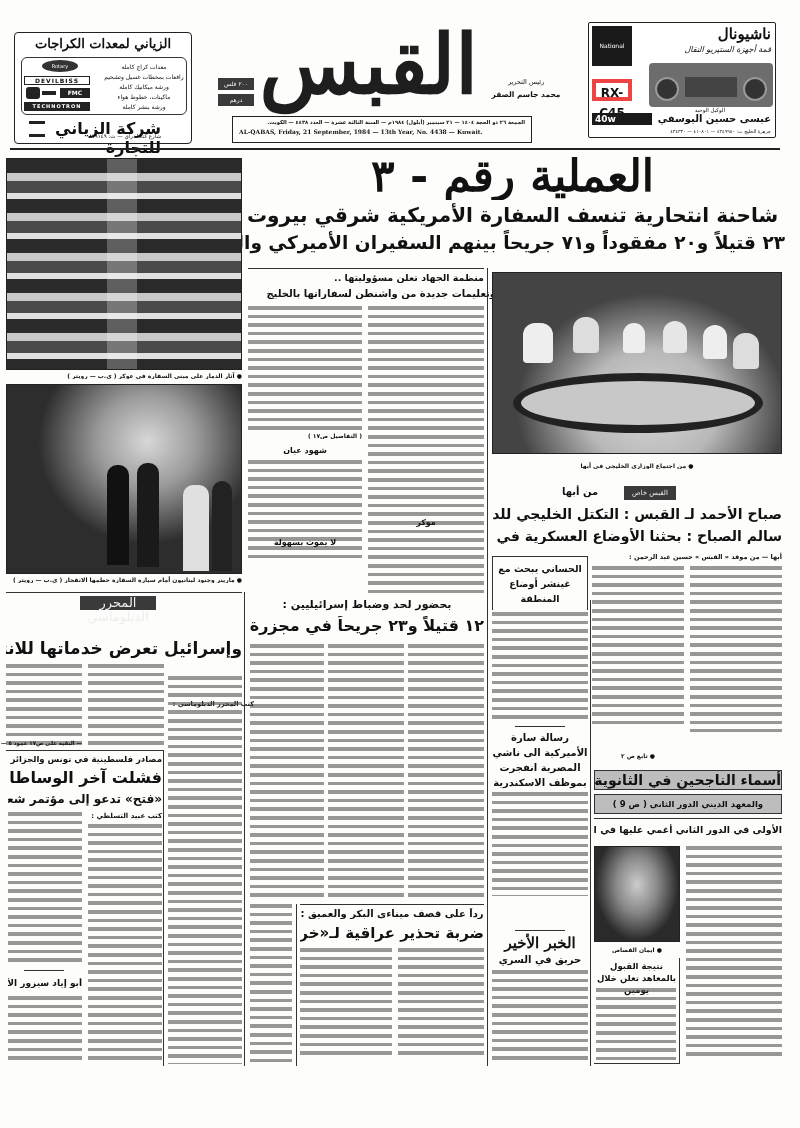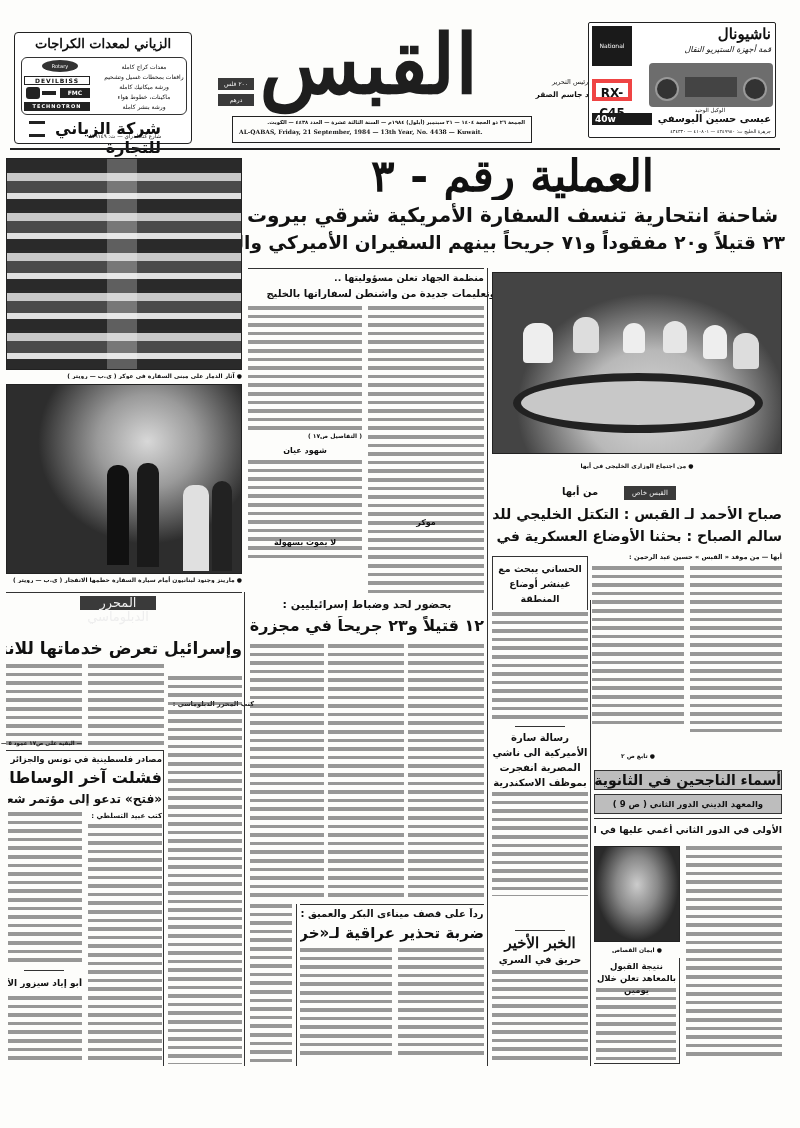--- a/index.html
+++ b/index.html
@@ -45,21 +45,21 @@
     <div class="abs bold" style="right:30px;top:86px;font-size:16px;">شركة الزياني للتجارة</div>
     <div class="abs" style="right:30px;top:100px;font-size:5.5px;">شارع كنادا دراي — ت: ٨١٩١٤٩</div>
     <div class="abs" style="left:14px;top:88px;width:16px;height:16px;border-top:3px solid #222;border-bottom:3px solid #222;"></div>
   </div>
 
   <div class="abs shaded" style="left:218px;top:78px;width:36px;height:12px;font-size:6px;text-align:center;line-height:12px;">٢٠٠ فلس</div>
   <div class="abs shaded" style="left:218px;top:94px;width:36px;height:12px;font-size:6px;text-align:center;line-height:12px;">درهم</div>
 
   <div class="abs" style="left:268px;top:14px;width:210px;height:100px;font-family:'DejaVu Serif',serif;font-weight:bold;font-size:82px;line-height:100px;text-align:center;color:#1e1e1e;letter-spacing:-4px;">القبس</div>
 
-  <div class="abs center" style="left:486px;top:78px;width:80px;margin-left:44px;">
+  <div class="abs center" style="left:486px;top:78px;width:80px;">
     <div style="font-size:6.5px;">رئيس التحرير</div>
     <div class="bold" style="font-size:7.5px;margin-top:4px;">محمد جاسم الصقر</div>
   </div>
 
   <div class="abs" style="left:232px;top:116px;width:300px;height:27px;border:1px solid #222;padding:2px 6px;">
     <div class="bold" style="font-size:5.2px;white-space:nowrap;overflow:hidden;">الجمعة ٢٦ ذو الحجة ١٤٠٤ — ٢١ سبتمبر (أيلول) ١٩٨٤م — السنة الثالثة عشرة — العدد ٤٤٣٨ — الكويت.</div>
     <div class="bold" style="font-size:6px;direction:ltr;text-align:left;white-space:nowrap;margin-top:3px;font-family:'DejaVu Serif',serif;">AL-QABAS, Friday, 21 September, 1984 — 13th Year, No. 4438 — Kuwait.</div>
   </div>
 
   <div class="abs ad-box" style="left:588px;top:22px;width:188px;height:116px;border-radius:2px;">

